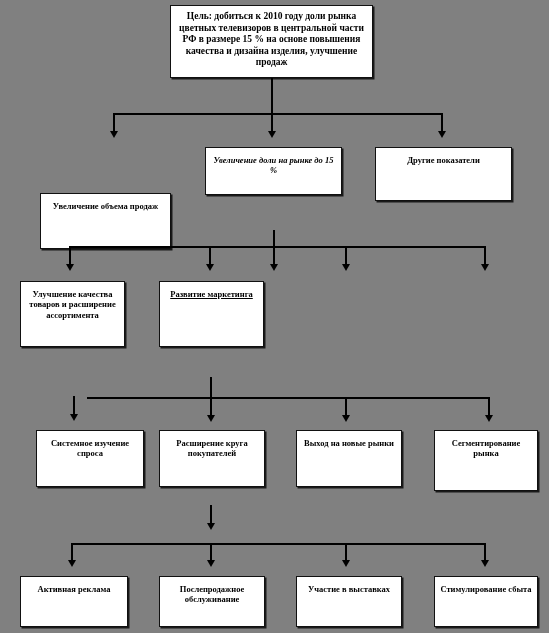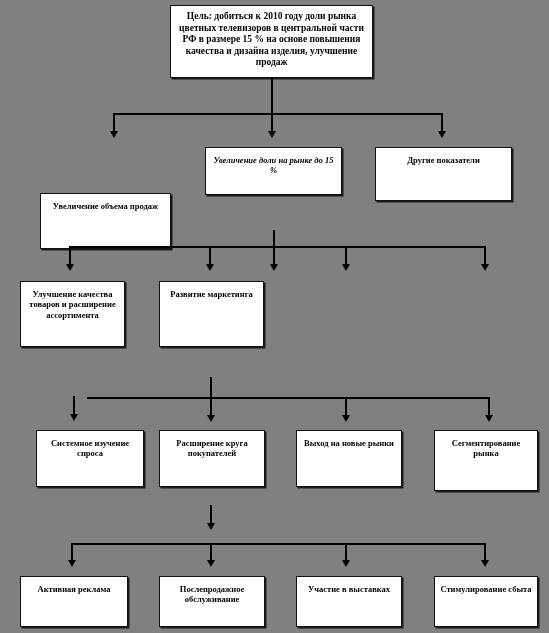--- a/index.html
+++ b/index.html
@@ -116,21 +116,21 @@
   <div class="vline" style="left:345px; top:246px; height:19px;"></div>
   <div class="arrow" style="left:342px; top:264px;"></div>
 
   <div class="vline" style="left:484px; top:246px; height:19px;"></div>
   <div class="arrow" style="left:481px; top:264px;"></div>
 
   <div class="box node-box" style="left:20px; top:281px; width:105px; height:66px;">
     <span class="txt">Улучшение качества товаров и расширение ассортимента</span>
   </div>
 
-  <div class="box node-box" style="left:159px; top:281px; width:105px; height:66px;">
+  <div class="box node-box" style="left:159px; top:281px; width:105px; height:66px;text-decoration:underline;">
     <span class="txt">Развитие маркетинга</span>
   </div>
 
 
 
   <div class="vline" style="left:73px; top:396px; height:20px;"></div>
   <div class="arrow" style="left:70px; top:414px;"></div>
 
   <div class="vline" style="left:210px; top:377px; height:22px;"></div>
   <div class="hline" style="left:87px; top:397px; width:403px;"></div>

